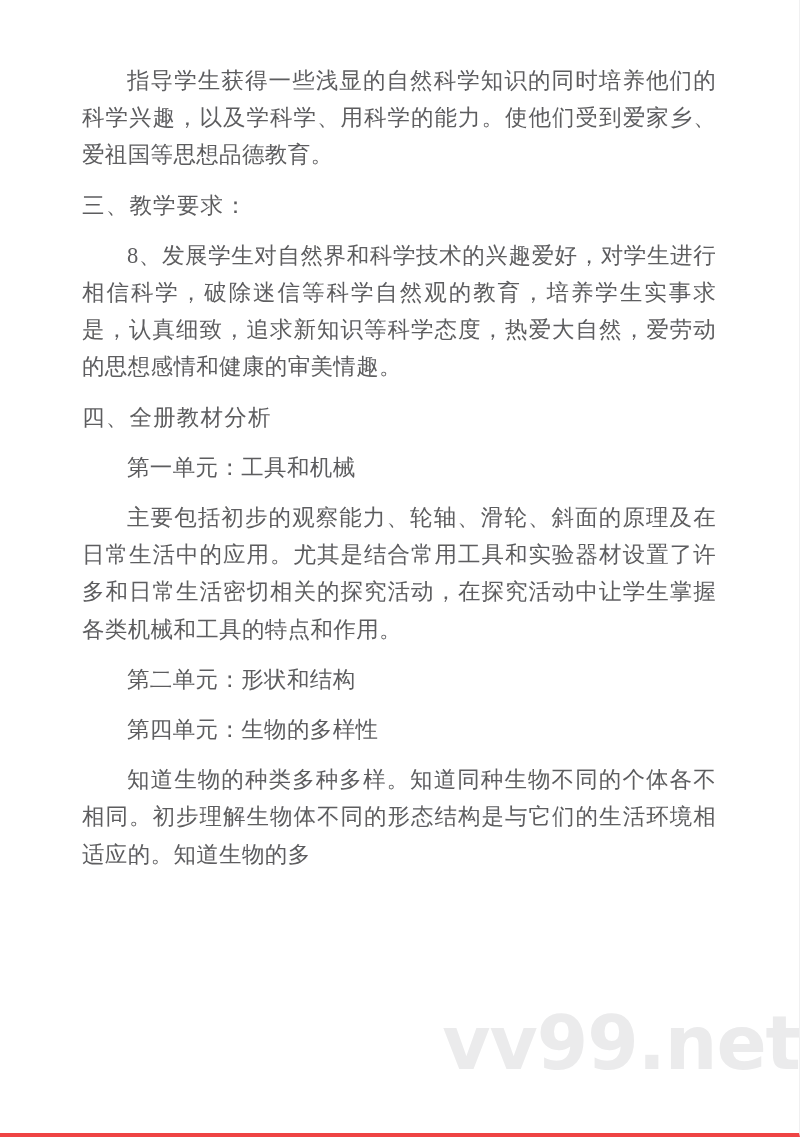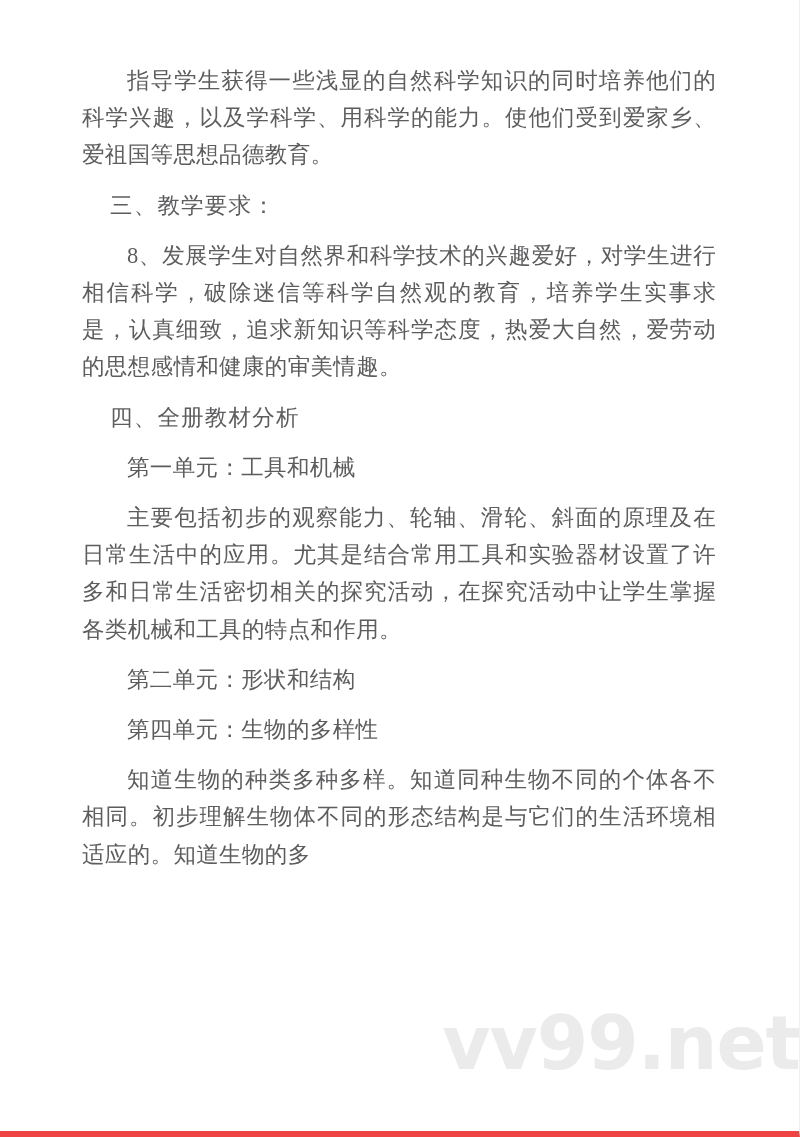--- a/index.html
+++ b/index.html
@@ -11,21 +11,21 @@
     font-family: "Liberation Serif", "DejaVu Serif", serif;
   }
   .page {
     position: relative;
     width: 800px;
     height: 1137px;
     background: #ffffff;
     overflow: hidden;
     box-sizing: border-box;
     border-right: 1px solid #f0f0f1;
-    border-bottom: 6px solid #ef4444;
+    border-bottom: 4px solid #ef4444;
   }
   .page-inner {
     position: absolute;
     left: 82px;
     top: 62px;
     width: 634px;
   }
   .para {
     font-family: "Liberation Serif", "DejaVu Serif", serif;
     font-size: 22.5px;
@@ -37,21 +37,20 @@
     margin: 0 0 13px 0;
     word-break: break-all;
     -webkit-font-smoothing: antialiased;
   }
   .para.indent {
     text-indent: 45px;
   }
   .para.heading {
     text-indent: 0;
     letter-spacing: 1.2px;
-    margin-left: 28px;
   }
   .watermark {
     position: absolute;
     left: 0;
     top: 1006px;
     width: 800px;
     text-align: right;
     font-family: "DejaVu Sans", "Liberation Sans", sans-serif;
     font-weight: bold;
     font-size: 74px;

